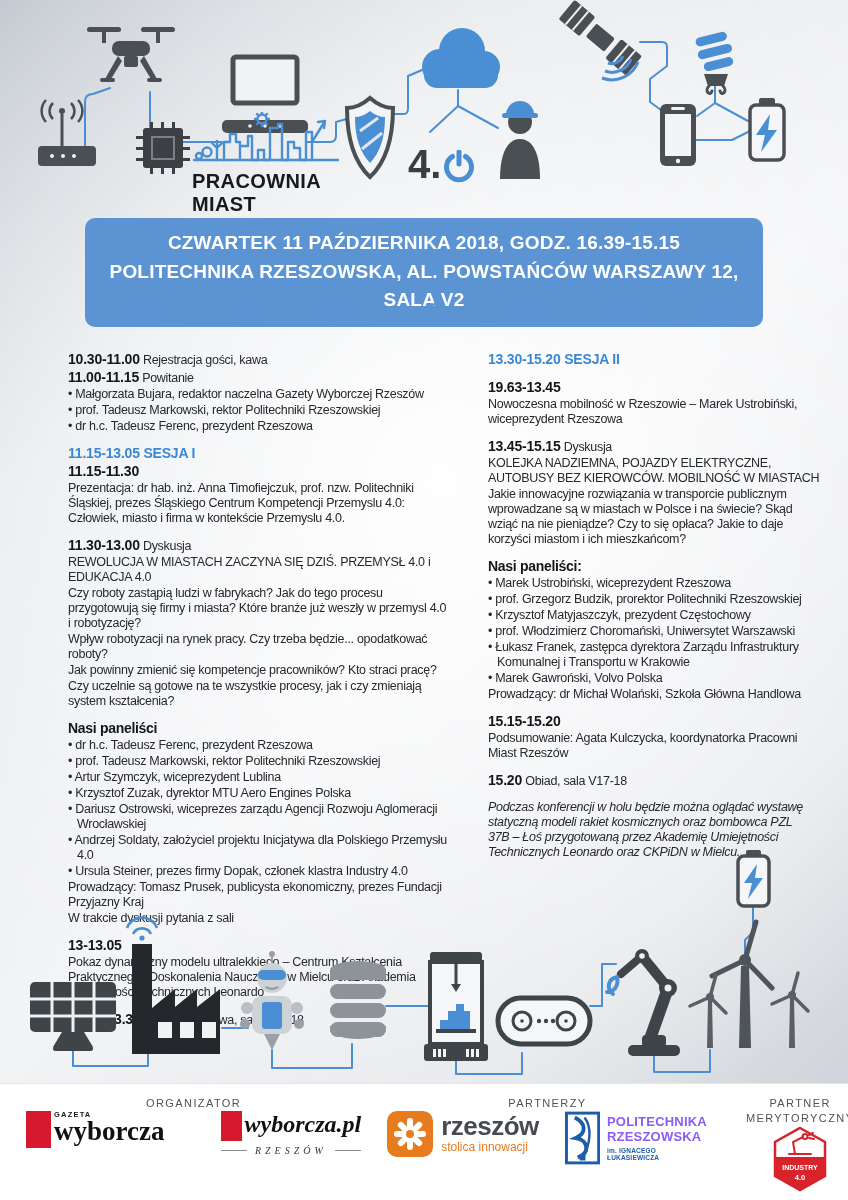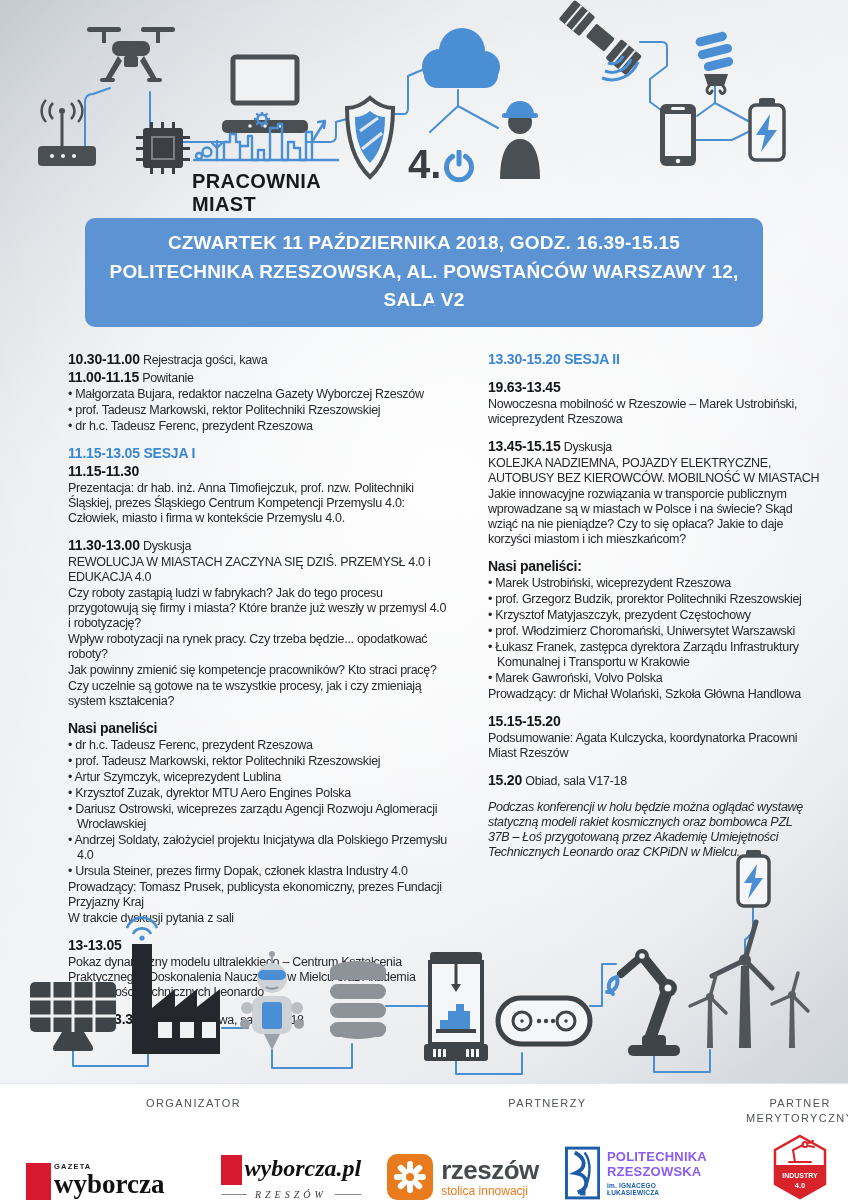--- a/index.html
+++ b/index.html
@@ -42,21 +42,21 @@
   .bottom-illo{position:absolute;top:848px;left:0;width:848px;height:236px;pointer-events:none;}
   .footer{
     position:absolute;left:0;right:0;bottom:0;height:116px;background:#ffffff;
     border-top:1px solid #e4e6e9;display:flex;align-items:stretch;
   }
   .fsec{display:flex;flex-direction:column;align-items:center;padding-top:12px;}
   .fsec-org{flex:0 0 44%;}
   .fsec-part{flex:0 0 35%;}
   .fsec-mer{flex:0 0 21%;}
   .flabel{font-size:11px;color:#4f5357;letter-spacing:1.4px;text-align:center;line-height:1.35;}
-  .logo-row{display:flex;align-items:flex-end;justify-content:center;gap:56px;flex:1;}
+  .logo-row{display:flex;align-items:flex-start;justify-content:center;gap:56px;flex:1;}
   .logo-gw{display:flex;align-items:flex-start;gap:3px;}
   .gw-block{width:25px;height:37px;background:#d6192e;flex:0 0 auto;}
   .gw-txt{display:flex;flex-direction:column;}
   .gw-small{font-size:7.5px;letter-spacing:1.2px;color:#1a1a1a;font-weight:700;line-height:1;}
   .gw-big{font-family:"Liberation Serif",serif;font-weight:700;font-size:27px;color:#111;line-height:1;margin-top:0px;}
   .logo-wpl{display:flex;flex-direction:column;align-items:center;font-style:italic;}
   .wpl-top{display:flex;align-items:flex-start;gap:3px;}
   .wpl-block{width:21px;height:30px;background:#d6192e;}
   .wpl-big{font-family:"Liberation Serif",serif;font-weight:700;font-size:24px;color:#111;line-height:1.15;}
   .wpl-sub{display:flex;align-items:center;gap:8px;margin-top:4px;color:#3a3a3a;}

